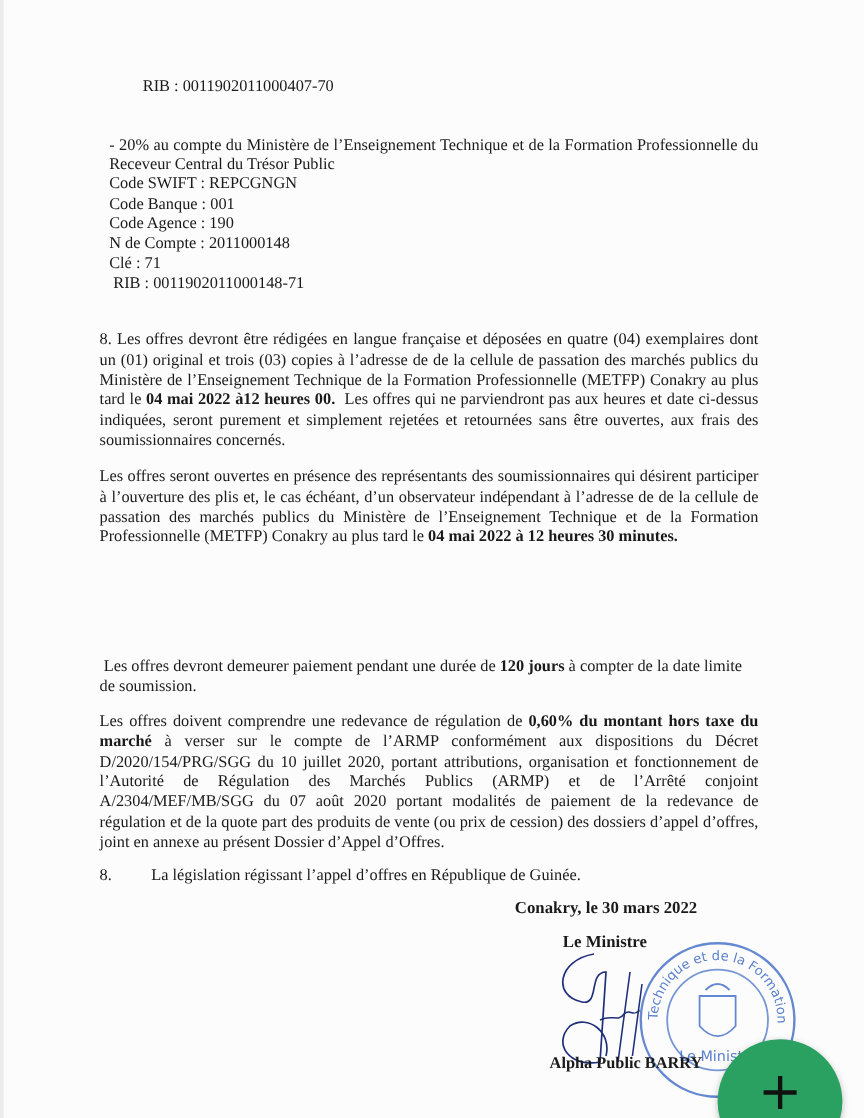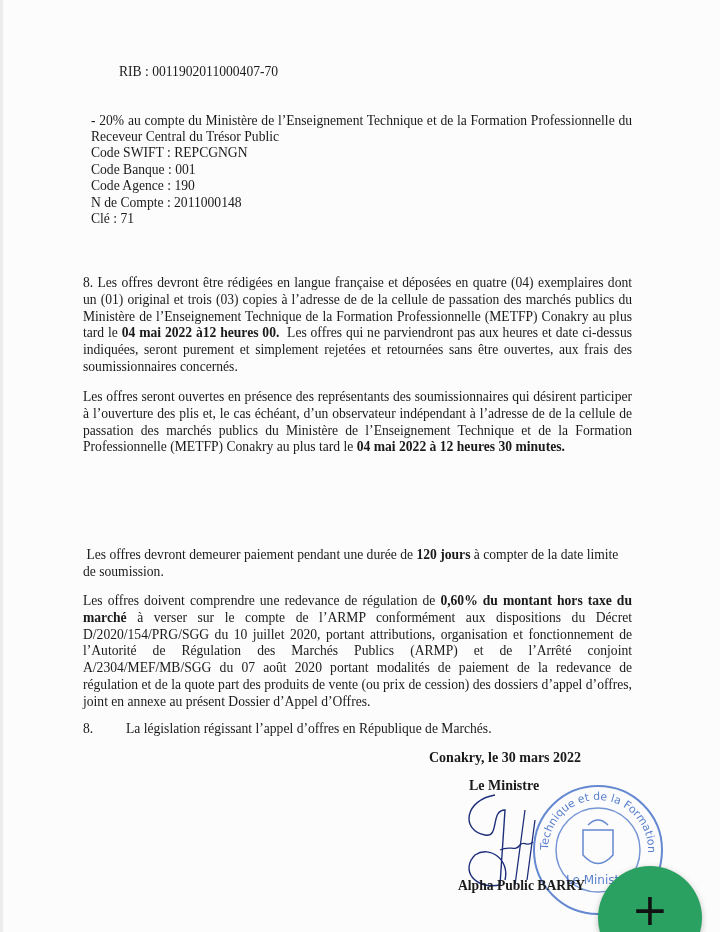--- a/index.html
+++ b/index.html
@@ -43,41 +43,42 @@
   <div class="txt" style="left:91px; top:64px;margin-left:28px;">RIB : 0011902011000407-70</div>
 
   <div class="para" style="left:91px; top:113px; width:541px; line-height:16px;">- 20% au compte du Ministère de l’Enseignement Technique et de la Formation Professionnelle du Receveur Central du Trésor Public</div>
 
   <div class="txt bank-lines" style="left:91px; top:145px;">
     <div>Code SWIFT : REPCGNGN</div>
     <div>Code Banque : 001</div>
     <div>Code Agence : 190</div>
     <div>N de Compte : 2011000148</div>
     <div>Clé : 71</div>
+    <div style="white-space:pre;"> RIB : 0011902011000148-71</div>
   </div>
 
   <div class="para" style="top:275px;font-family:Liberation Serif, serif;">
     <span>8. Les offres devront être rédigées en langue française et déposées en quatre (04) exemplaires dont un (01) original et trois (03) copies à l’adresse de de la cellule de passation des marchés publics du Ministère de l’Enseignement Technique de la Formation Professionnelle (METFP) Conakry au plus tard le </span><span class="b">04 mai 2022 à12 heures 00.</span><span style="white-space:pre-wrap;">  Les offres qui ne parviendront pas aux heures et date ci-dessus indiquées, seront purement et simplement rejetées et retournées sans être ouvertes, aux frais des soumissionnaires concernés.</span>
   </div>
 
   <div class="para" style="top:389px;">
     <span>Les offres seront ouvertes en présence des représentants des soumissionnaires qui désirent participer à l’ouverture des plis et, le cas échéant, d’un observateur indépendant à l’adresse de de la cellule de passation des marchés publics du Ministère de l’Enseignement Technique et de la Formation Professionnelle (METFP) Conakry au plus tard le </span><span class="b">04 mai 2022 à 12 heures 30 minutes.</span>
   </div>
 
 
   <div class="para" style="top:547px; text-align:left;">
     <span style="white-space:pre-wrap;"> Les offres devront demeurer paiement pendant une durée de </span><span class="b">120 jours</span><span> à compter de la date limite de soumission.</span>
   </div>
 
   <div class="para" style="top:593px;">
     <span>Les offres doivent comprendre une redevance de régulation de </span><span class="b">0,60% du montant hors taxe du marché</span><span> à verser sur le compte de l’ARMP conformément aux dispositions du Décret D/2020/154/PRG/SGG du 10 juillet 2020, portant attributions, organisation et fonctionnement de l’Autorité de Régulation des Marchés Publics (ARMP) et de l’Arrêté conjoint A/2304/MEF/MB/SGG du 07 août 2020 portant modalités de paiement de la redevance de régulation et de la quote part des produits de vente (ou prix de cession) des dossiers d’appel d’offres, joint en annexe au présent Dossier d’Appel d’Offres.</span>
   </div>
 
   <div class="item8">
-    <span class="num">8.</span><span>La législation régissant l’appel d’offres en République de Marchés.</span>
+    <span class="num">8.</span><span>La législation régissant l’appel d’offres en République de Guinée.</span>
   </div>
 
   <div class="sig-date">Conakry, le 30 mars 2022</div>
 
   <svg class="stamp" viewBox="0 0 140 140">
     <defs>
       <path id="arcTop" d="M20,70 A50,50 0 0,1 120,70"></path>
     </defs>
     <circle cx="70" cy="70" r="64" fill="none" stroke="#3d6bc4" stroke-width="2" opacity="0.8"></circle>
     <circle cx="70" cy="70" r="42" fill="none" stroke="#3d6bc4" stroke-width="1.5" opacity="0.7"></circle>

